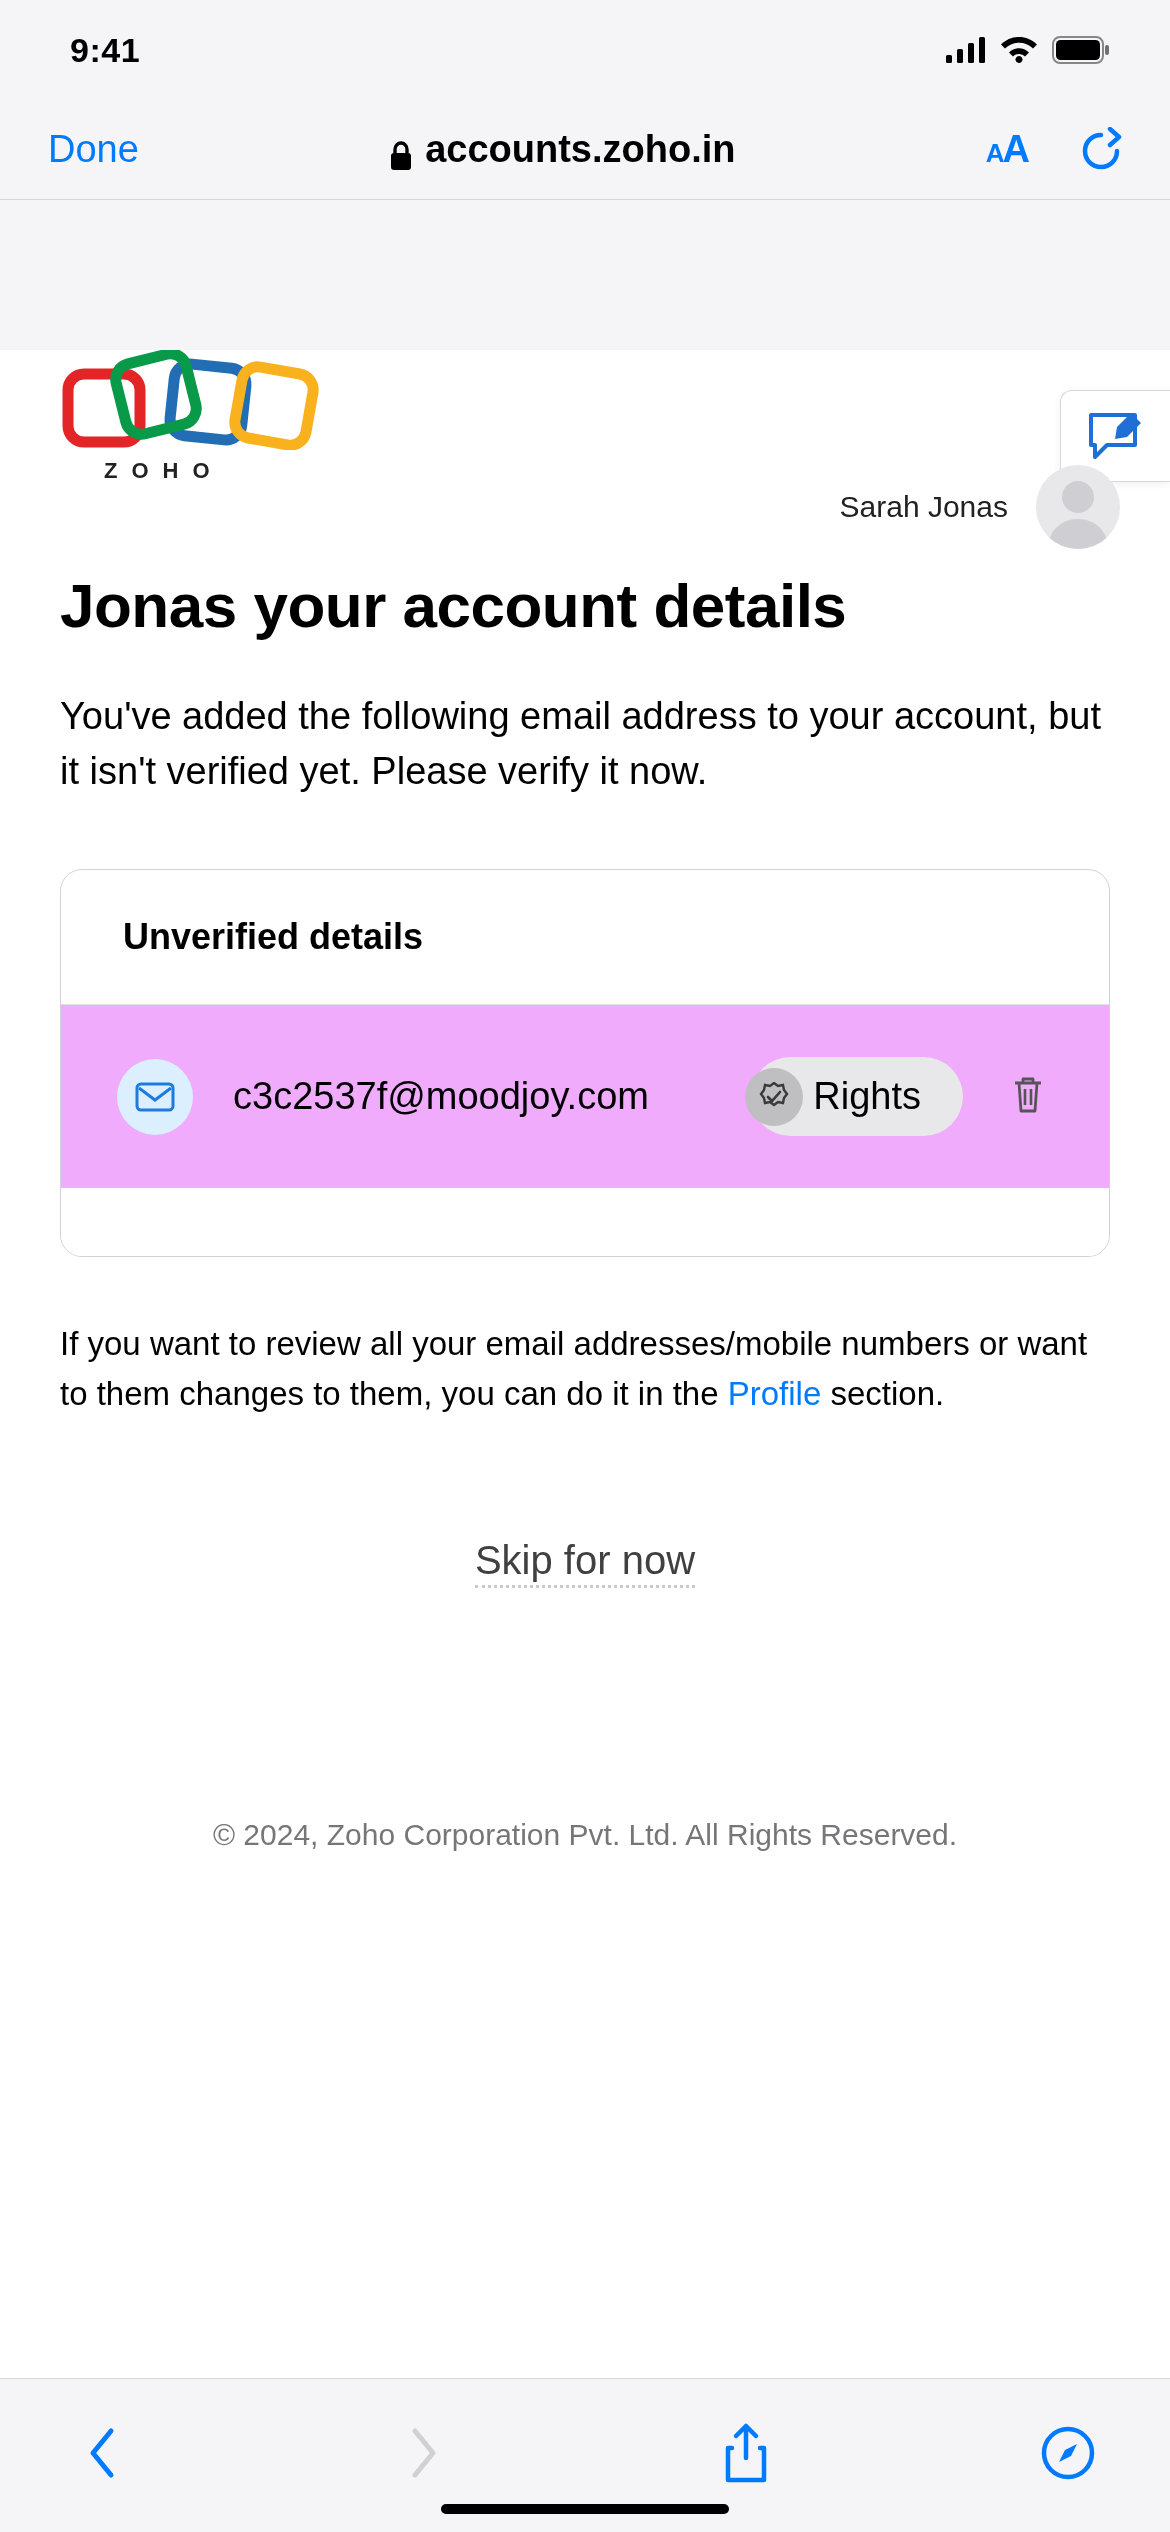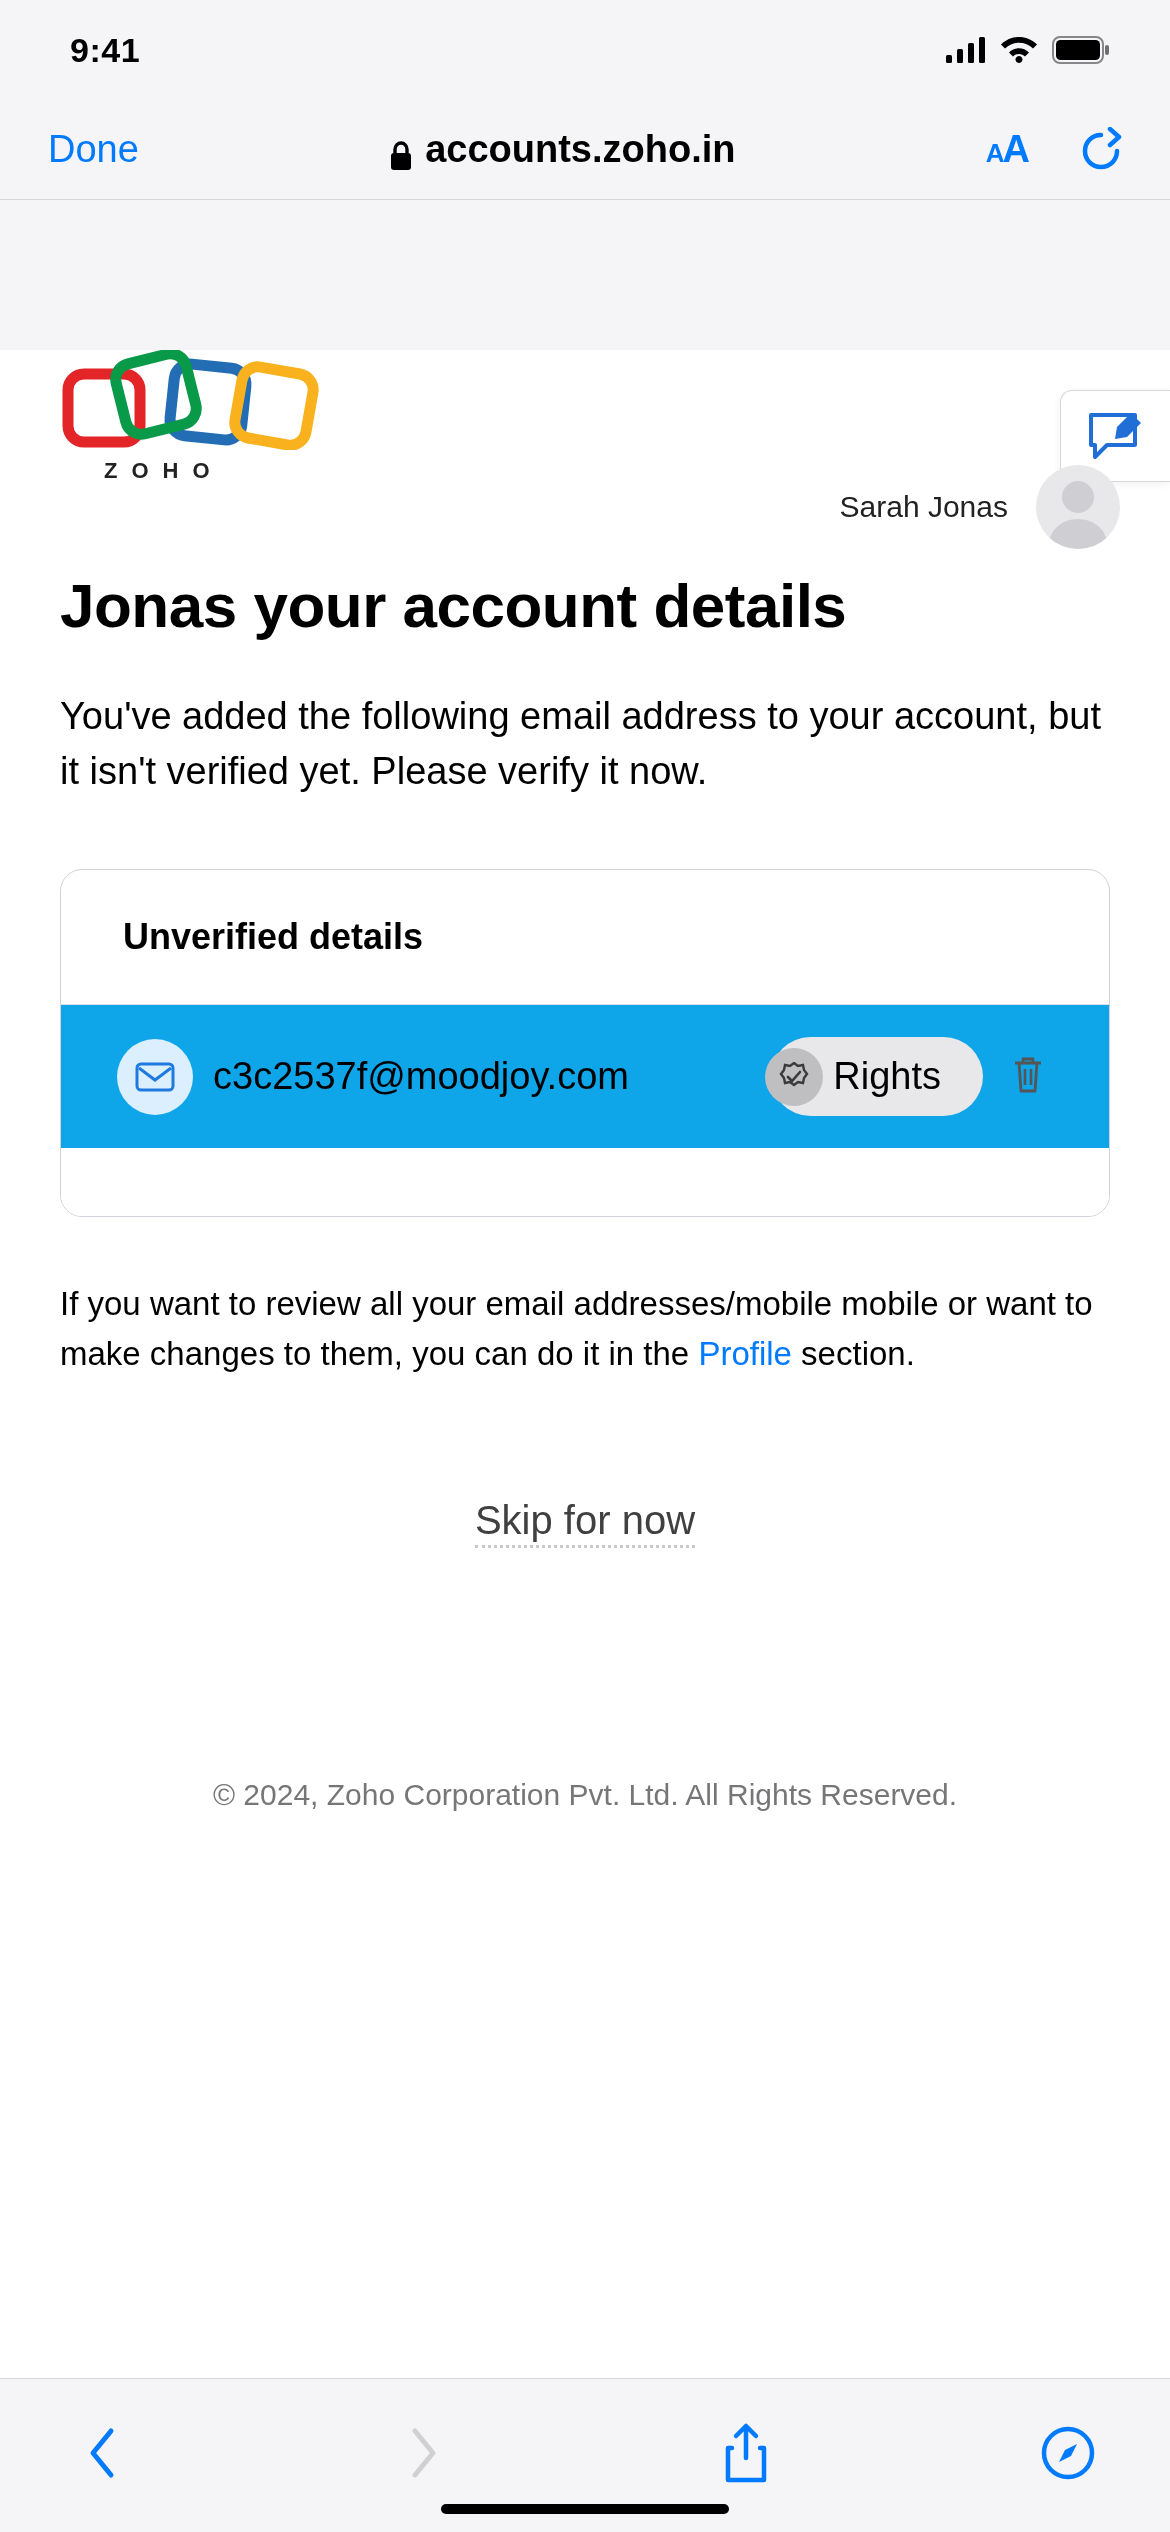--- a/index.html
+++ b/index.html
@@ -32,21 +32,21 @@
 
     .zoho-logo { margin-top:150px; width:280px; }
     .logo-word { letter-spacing:14px; font-size:22px; font-weight:600; color:#222; margin-left:44px; margin-top:4px; }
 
     .heading { font-size:62px; font-weight:700; line-height:1.15; margin-top:86px; letter-spacing:-0.5px; }
     .subtext { font-size:38px; line-height:1.45; color:#000; margin-top:48px; }
 
     .card { margin-top:70px; border:1px solid #cfd3d9; border-radius:22px; overflow:hidden; }
     .card-head { padding:46px 62px; }
     .card-title { font-size:36px; font-weight:700; }
-    .card-row { background:#0ea5e9; border-top:1px solid #dde0e4; padding:32px 56px; display:flex; align-items:center; gap:20px; }
+    .card-row { background:#f0abfc; border-top:1px solid #dde0e4; padding:52px 56px; display:flex; align-items:center; gap:40px; }
     .mail-badge { width:76px; height:76px; border-radius:50%; background:#dcefff; display:flex; align-items:center; justify-content:center; flex:0 0 auto; }
     .email-text { font-size:38px; line-height:1.3; flex:1; word-break:break-word; min-width:0; }
     .verify-chip { display:flex; align-items:center; gap:10px; padding:18px 42px 18px 14px; border-radius:999px; background:#e8e8ea; font-size:38px; color:#000; position:relative; }
     .verify-chip .ring { position:absolute; left:-6px; top:50%; transform:translateY(-50%); width:58px; height:58px; border-radius:50%; background:#bfbfc2; display:flex; align-items:center; justify-content:center; }
     .verify-chip .label { margin-left:48px; }
     .trash-btn { padding:8px; }
     .card-foot { height:68px; background:#fff; }
 
     .review-text { font-size:33px; line-height:1.5; color:#000; margin-top:62px; }
     .review-text .link { color:#007aff; }
@@ -166,21 +166,21 @@
         <svg width="34" height="40" viewBox="0 0 34 40">
             <path d="M4 8h26M12 8V4h10v4M8 8l2 28h14l2-28" fill="none" stroke="#555" stroke-width="2.8" stroke-linejoin="round"></path>
             <path d="M14 14v16M20 14v16" stroke="#555" stroke-width="2.6"></path>
           </svg>
       </span>
     </div>
     <div class="card-foot"></div>
   </div>
 
   <p class="review-text">
-    <span>If you want to review all your email addresses/mobile mobile or want to make changes to them, you can do it in the </span><a class="link">Profile</a><span> section.</span>
+    <span>If you want to review all your email addresses/mobile numbers or want to them changes to them, you can do it in the </span><a class="link">Profile</a><span> section.</span>
   </p>
 
   <div class="skip">Skip for now</div>
 
   <p class="footer-copy">© 2024, Zoho Corporation Pvt. Ltd. All Rights Reserved.</p>
 </div>
 
 <div class="safari-bottom">
   <span class="tb-btn">
     <svg width="34" height="56" viewBox="0 0 34 56">

